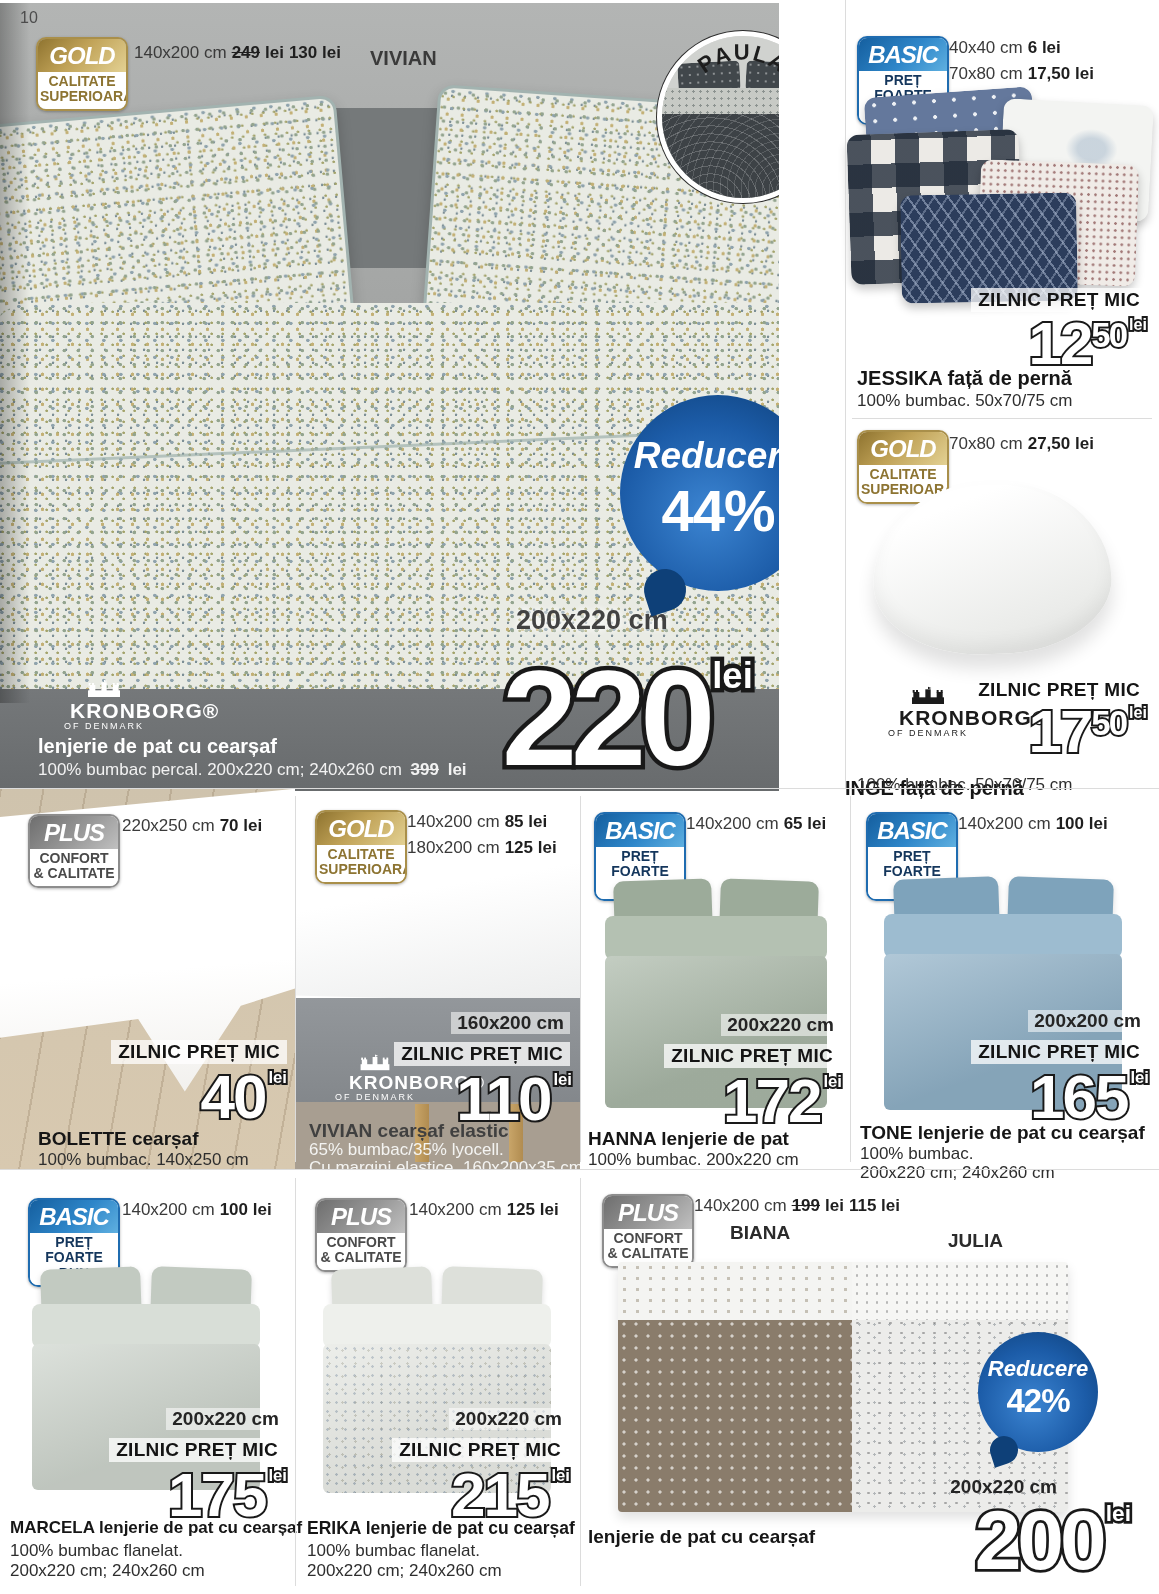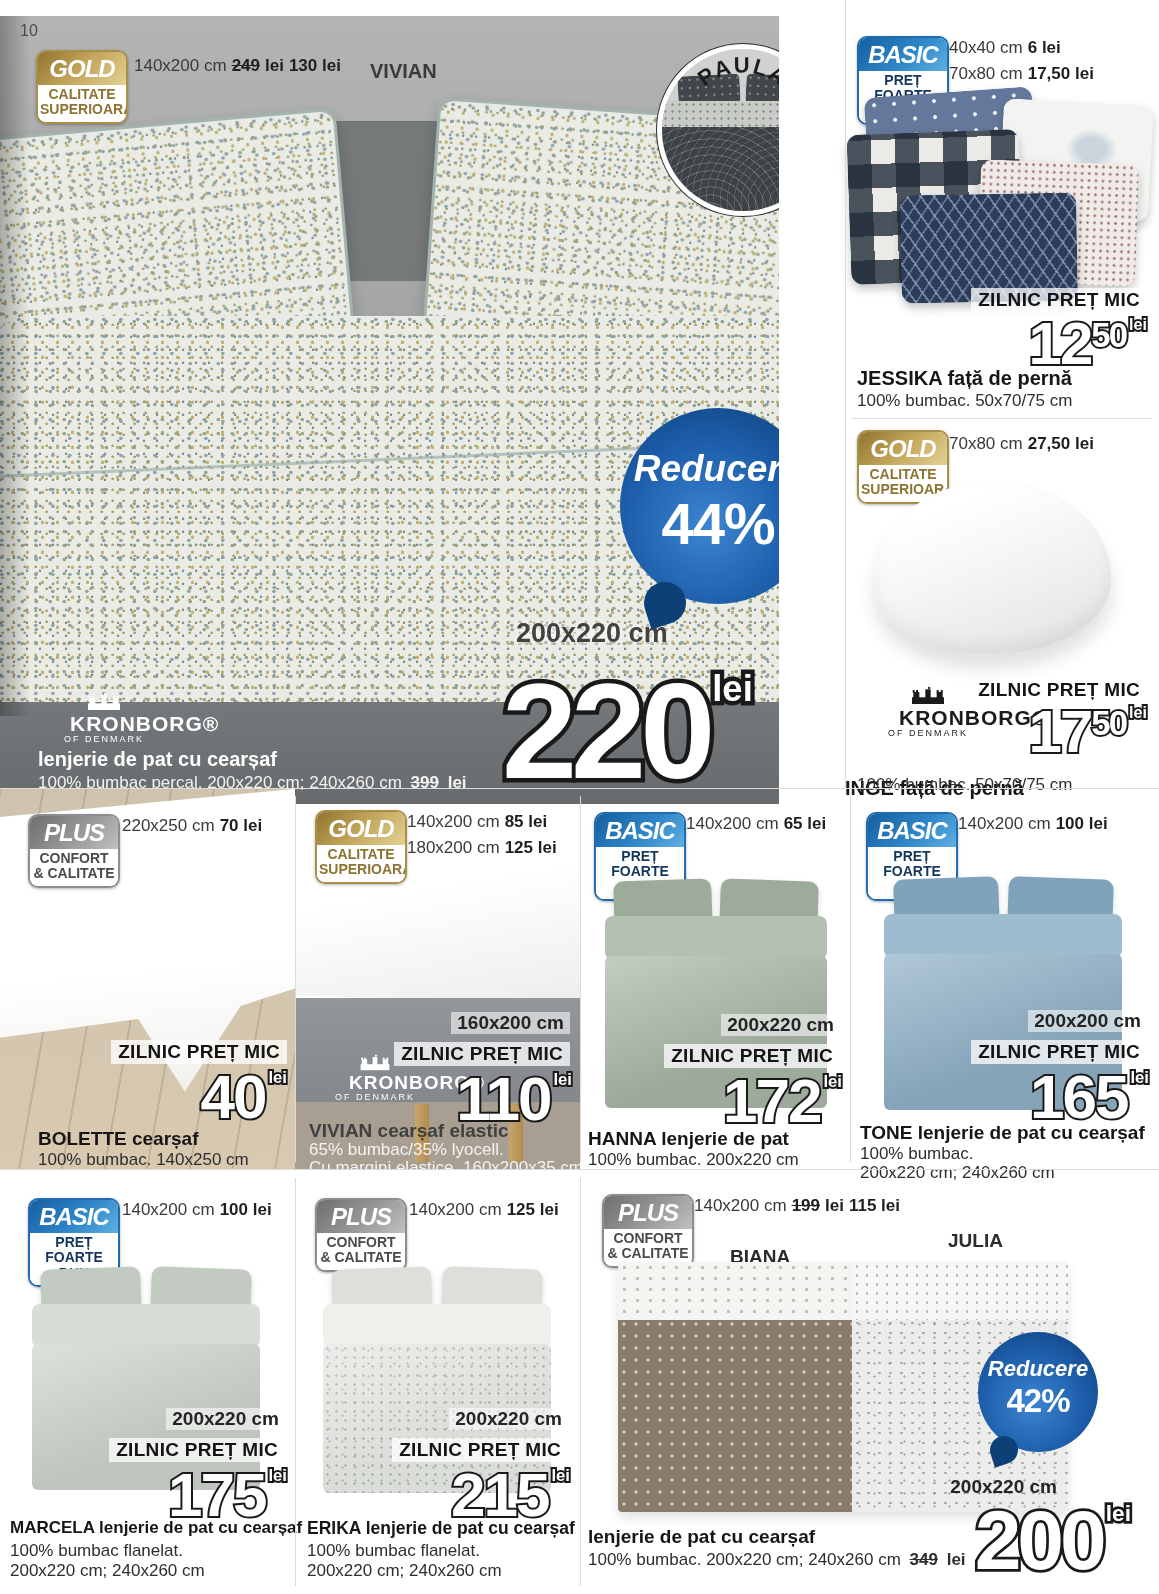--- a/index.html
+++ b/index.html
@@ -59,21 +59,21 @@
   
   .floral{background-color:#e9ebe4;background-image:
     radial-gradient(circle at 30% 40%,#93a48f 0 1.5px,transparent 2px),
     radial-gradient(circle at 70% 20%,#8fa3ad 0 1.5px,transparent 2px),
     radial-gradient(circle at 50% 75%,#c3b075 0 1.5px,transparent 2px),
     radial-gradient(circle at 15% 80%,#a3a36b 0 1px,transparent 1.6px),
     radial-gradient(circle at 85% 60%,#7d8f96 0 1px,transparent 1.6px);
     background-size:14px 14px,17px 17px,15px 15px,11px 11px,13px 13px;}
 
   
-  #hero{left:0;top:16px;width:779px;height:788px;overflow:hidden;background:#a7a9a8;}
+  #hero{left:0;top:3px;width:779px;height:788px;overflow:hidden;background:#a7a9a8;}
   .wall{position:absolute;left:0;top:0;right:0;height:330px;
         background:linear-gradient(180deg,#b3b5b4,#a2a4a3);}
   .leftshade{position:absolute;left:0;top:0;width:30px;height:700px;
         background:linear-gradient(90deg,rgba(0,0,0,.28),rgba(0,0,0,0));}
   .headboard{position:absolute;left:250px;top:105px;width:520px;height:160px;background:#75797a;}
   .rightwood{position:absolute;left:702px;top:196px;width:143px;height:400px;
         background:linear-gradient(90deg,#4e473d,#5c5348);}
   .lampshade{position:absolute;left:806px;top:186px;width:42px;height:152px;background:#f2f1ee;
         border-radius:4px;box-shadow:inset -6px 0 10px rgba(0,0,0,.12);}
   .lamppole{position:absolute;left:824px;top:338px;width:6px;height:300px;background:#e9e8e4;}
@@ -500,21 +500,21 @@
       <div class="top">PLUS</div>
       <div class="sub">CONFORT
 &amp; CALITATE</div>
     </div>
     <div class="sizeline" style="left:114px;top:26px;">
       <span>140x200 cm</span>
       <b><s>199</s></b>
       <b>lei</b>
       <b>115 lei</b>
     </div>
-    <div class="modlabel" style="left:150px;top:76px;">BIANA</div>
+    <div class="modlabel" style="left:150px;top:52px;">BIANA</div>
     <div class="modlabel" style="left:368px;top:60px;">JULIA</div>
 
     <div class="bjphoto">
       <div class="bjleft"></div>
       <div class="bjright"></div>
       <div class="bjfold">
         <div class="l"></div>
         <div class="r"></div>
       </div>
     </div>
@@ -523,25 +523,20 @@
       <div class="tail" style="left:12px;bottom:-12px;width:28px;height:28px;"></div>
       <div class="rline" style="font-size:22px;margin-top:24px;">Reducere</div>
       <div class="pline" style="font-size:33px;">42%</div>
     </div>
 
     <div class="photosize" style="right:96px;top:306px;background:none;">200x220 cm</div>
     <div class="big-num" style="right:28px;top:328px;font-size:84px;letter-spacing:-4px;">
       <span class="main">200</span><span class="unit">lei</span>
     </div>
     <div class="pname" style="left:8px;top:356px;">lenjerie de pat cu cearșaf</div>
-    <div class="desc" style="left:8px;top:380px;">
-      <span>100% bumbac. 200x220 cm; 240x260 cm</span>
-      <b><s>349</s></b>
-      <b>lei</b>
-    </div>
   </div>
 
   <div class="vdiv" style="left:845px;top:0;height:788px;"></div>
   <div class="hdiv" style="left:852px;top:418px;width:300px;"></div>
   <div class="hdiv" style="left:0;top:788px;width:1159px;"></div>
   <div class="vdiv" style="left:295px;top:796px;height:366px;"></div>
   <div class="vdiv" style="left:580px;top:796px;height:366px;"></div>
   <div class="vdiv" style="left:850px;top:796px;height:366px;"></div>
   <div class="hdiv" style="left:0;top:1169px;width:1159px;"></div>
   <div class="vdiv" style="left:295px;top:1178px;height:408px;"></div>

